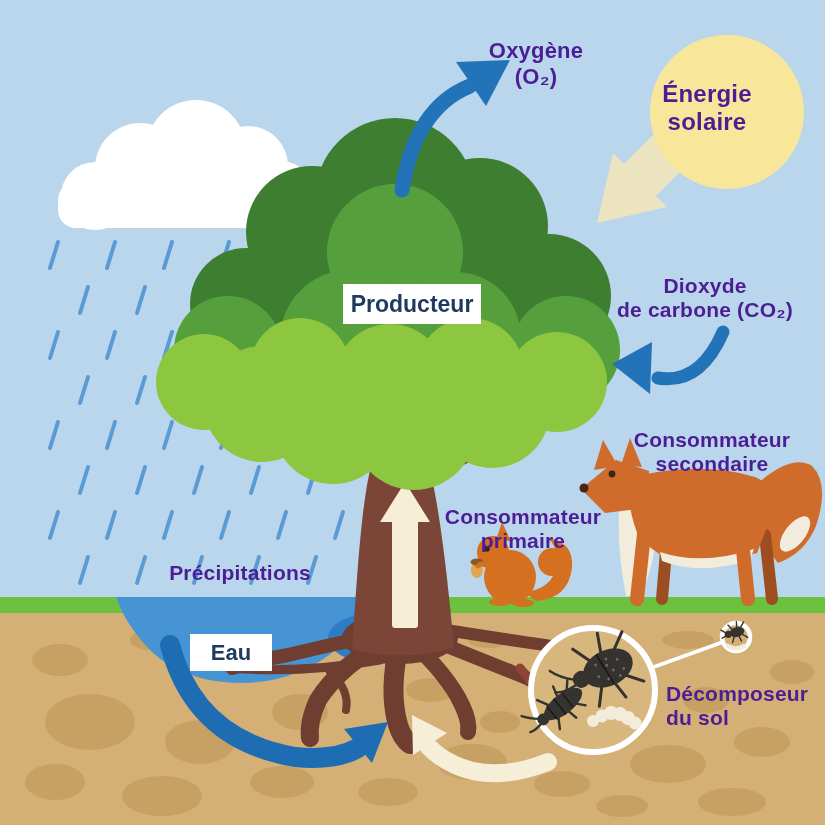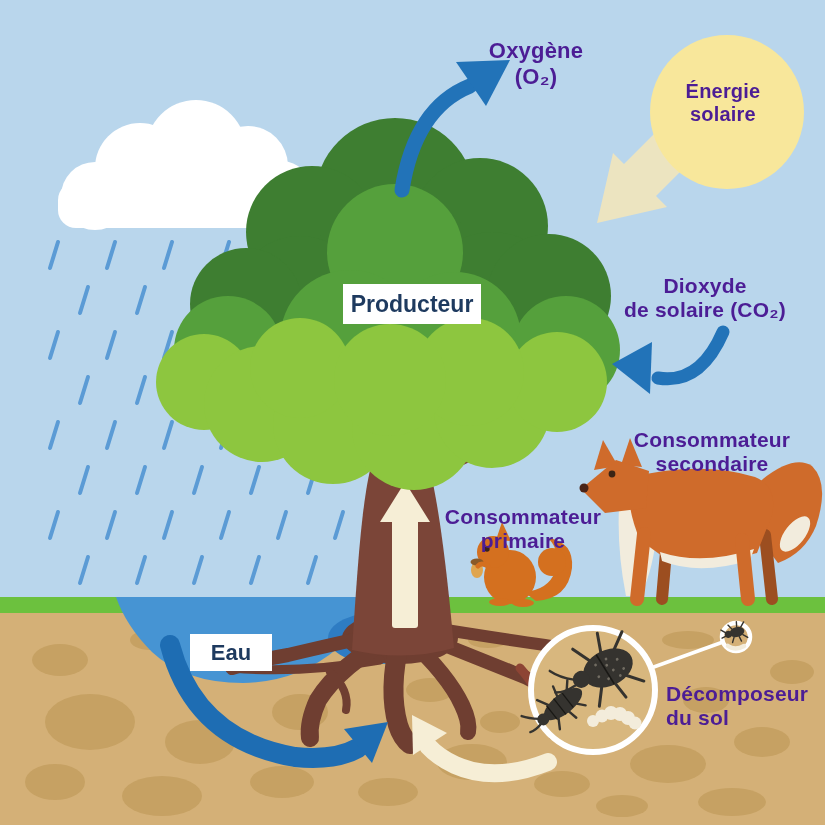--- a/index.html
+++ b/index.html
@@ -4,21 +4,21 @@
 <style>
   html,body{margin:0;padding:0;background:#b9d6ec;}
   #stage{position:relative;width:825px;height:825px;overflow:hidden;
          font-family:"Liberation Sans","DejaVu Sans",sans-serif;}
   #scene{position:absolute;left:0;top:0;}
   .lbl{position:absolute;color:#4c1d95;font-weight:bold;font-size:21px;
        line-height:1.16;text-align:center;white-space:pre-line;letter-spacing:.2px;}
   .lbl-box{position:absolute;background:#ffffff;color:#1e3a5f;font-weight:bold;
        display:flex;align-items:center;justify-content:center;box-shadow:0 0 0 0;margin-top:12px;}
   #lbl-oxygen{left:478px;top:38px;width:116px;font-size:22px;}
-  #lbl-solar{left:656px;top:80px;width:134px;font-size:20px;}
+  #lbl-solar{left:640px;top:80px;width:134px;font-size:24px;}
   #lbl-producer{left:343px;top:272px;width:138px;height:40px;font-size:23px;}
   #lbl-co2{left:592px;top:274px;width:226px;font-size:21px;}
   #lbl-sec{left:613px;top:428px;width:198px;font-size:21px;}
   #lbl-prim{left:432px;top:505px;width:182px;font-size:21px;}
   #lbl-precip{left:148px;top:561px;width:184px;font-size:21px;}
   #lbl-eau{left:190px;top:622px;width:82px;height:37px;font-size:22px;}
   #lbl-decomp{left:666px;top:682px;width:170px;font-size:21px;text-align:left;}
   #rain-g line{stroke:#5b9bd5;stroke-width:4;stroke-linecap:round;}
 </style>
 </head>
@@ -312,21 +312,22 @@
     <path d="M488,566 Q481,562 478,566" stroke="#d4701f" stroke-width="5" fill="none" stroke-linecap="round"></path>
   </g>
 </svg>
 
   <div class="lbl" id="lbl-oxygen">Oxygène
 (O₂)</div>
   <div class="lbl" id="lbl-solar">Énergie
 solaire</div>
   <div class="lbl-box" id="lbl-producer">Producteur</div>
   <div class="lbl" id="lbl-co2">Dioxyde
-de solaire (CO₂)</div>
+de carbone (CO₂)</div>
   <div class="lbl" id="lbl-sec">Consommateur
 secondaire</div>
   <div class="lbl" id="lbl-prim">Consommateur
 primaire</div>
+  <div class="lbl" id="lbl-precip">Précipitations</div>
   <div class="lbl-box" id="lbl-eau">Eau</div>
   <div class="lbl" id="lbl-decomp">Décomposeur
 du sol</div>
 </div>
 
 </body></html>

